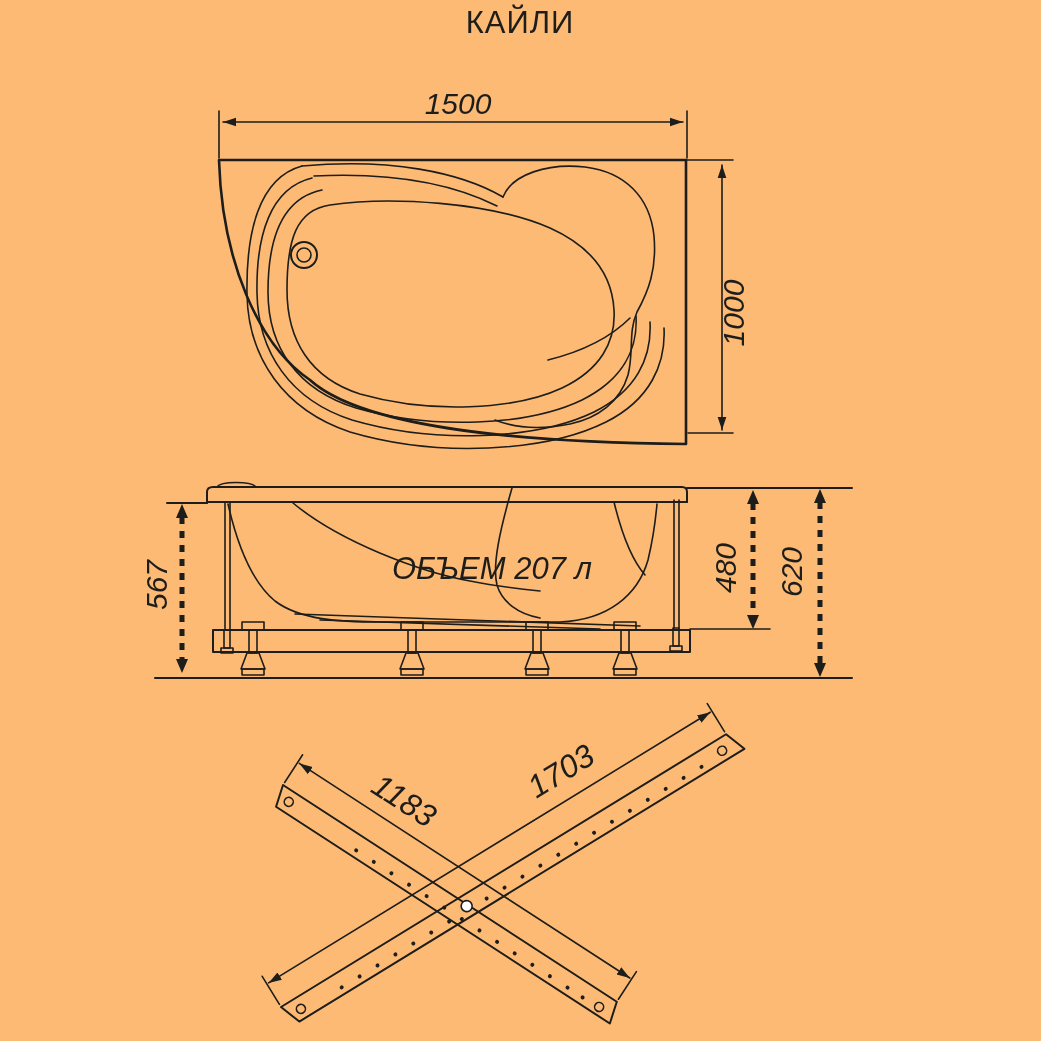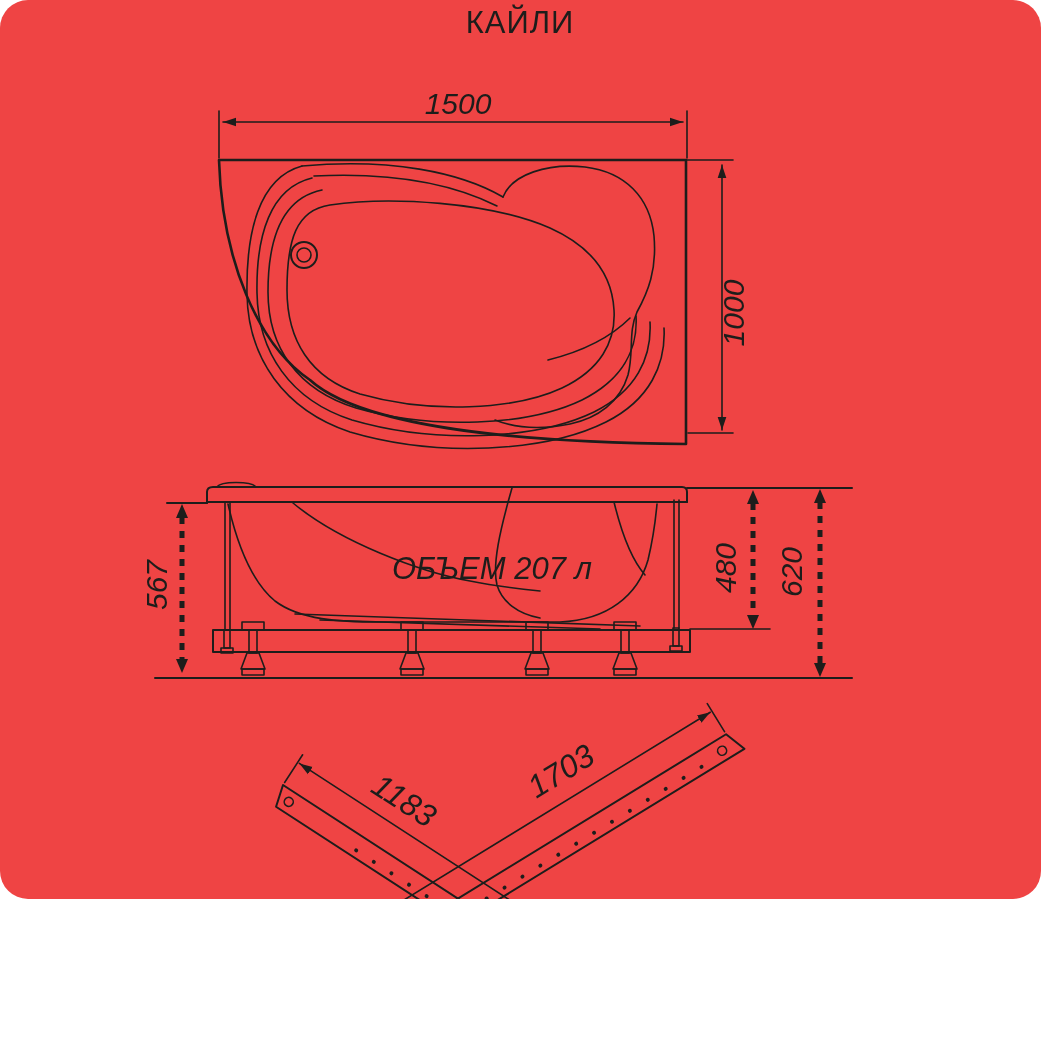--- a/index.html
+++ b/index.html
@@ -1,16 +1,16 @@
 <!DOCTYPE html>
 <html><head>
 <meta charset="utf-8">
 <style>
   html,body{margin:0;padding:0;background:#ffffff;}
-  .canvas{position:relative;width:1041px;height:899px;background:#ef4444;overflow:hidden;border-radius:28px;}
+  .canvas{position:relative;width:1041px;height:1041px;background:#fdba74;overflow:hidden;}
   svg{position:absolute;inset:0;}
   svg text{font-family:"Liberation Sans","DejaVu Sans",sans-serif;fill:#1d1d1b;}
   .title-text{font-size:31px;letter-spacing:1px;}
   .dim-text{font-size:30px;font-style:italic;}
   .dim-text-lg{font-size:32px;font-style:italic;}
   .vol-text{font-size:31px;font-style:italic;}
   .ln{stroke:#1d1d1b;fill:none;stroke-linecap:round;stroke-linejoin:round;}
   .w1{stroke-width:1.6;}
   .w2{stroke-width:2;}
   .w3{stroke-width:2.6;}

